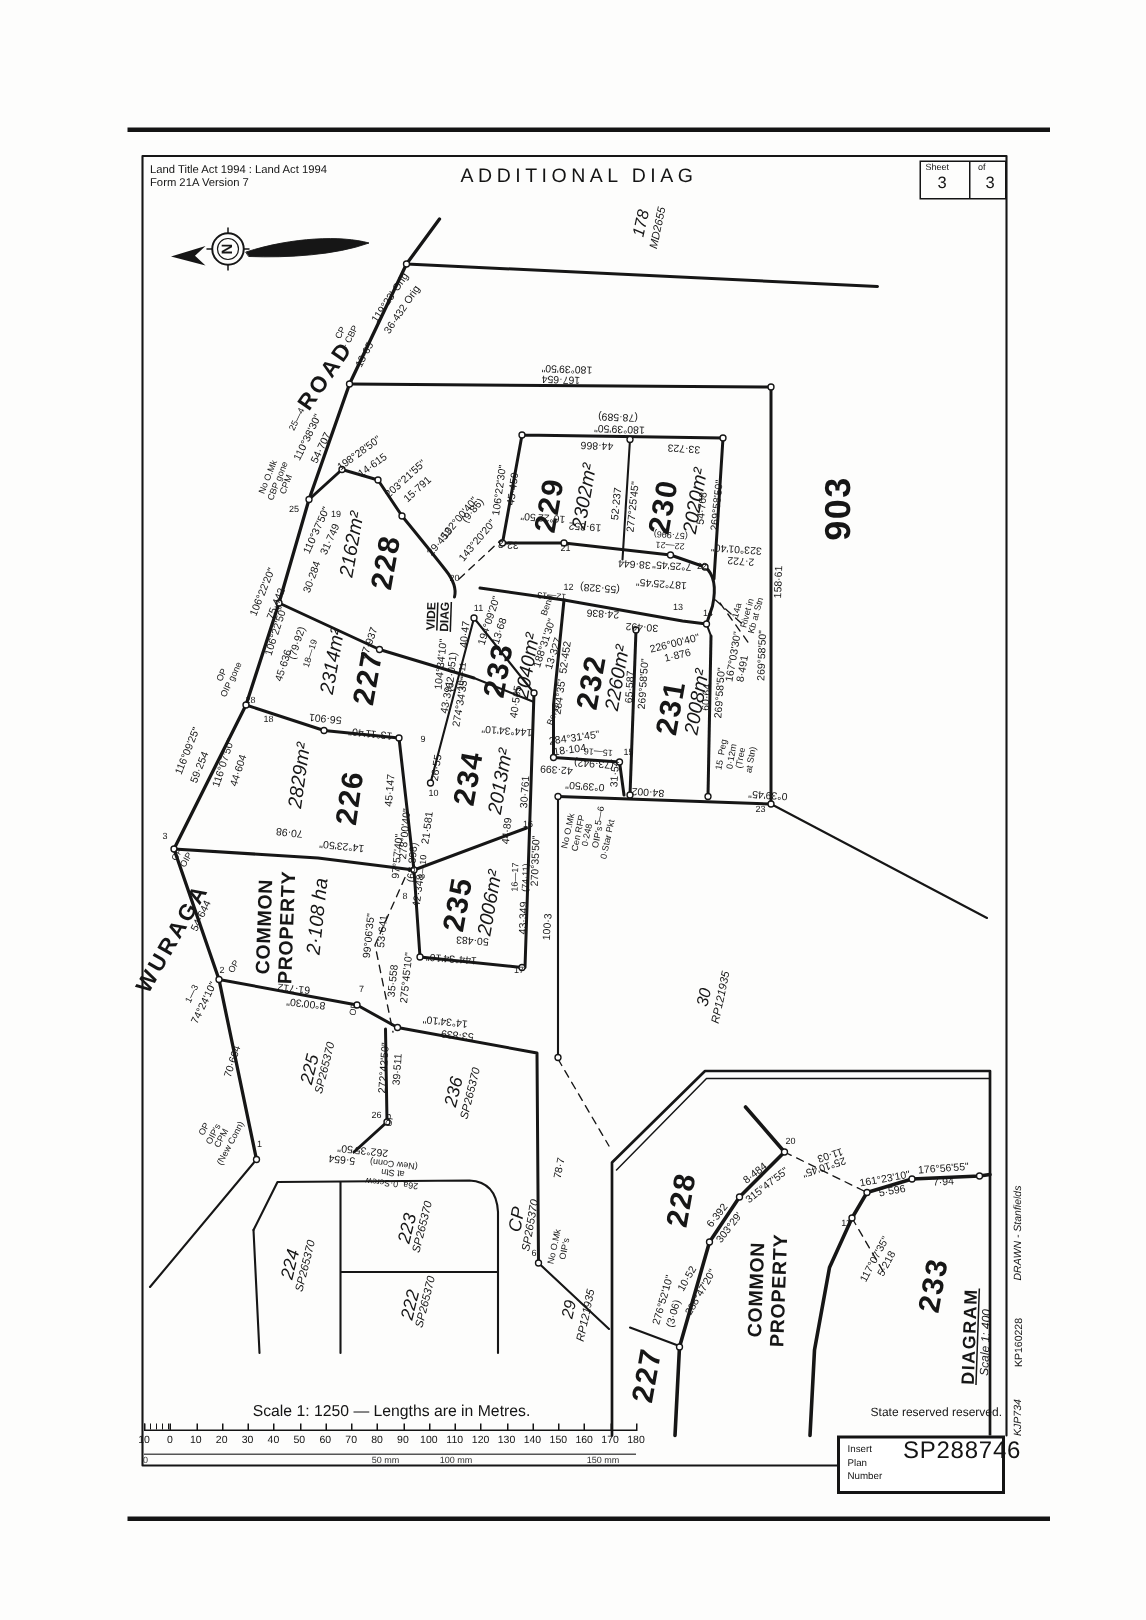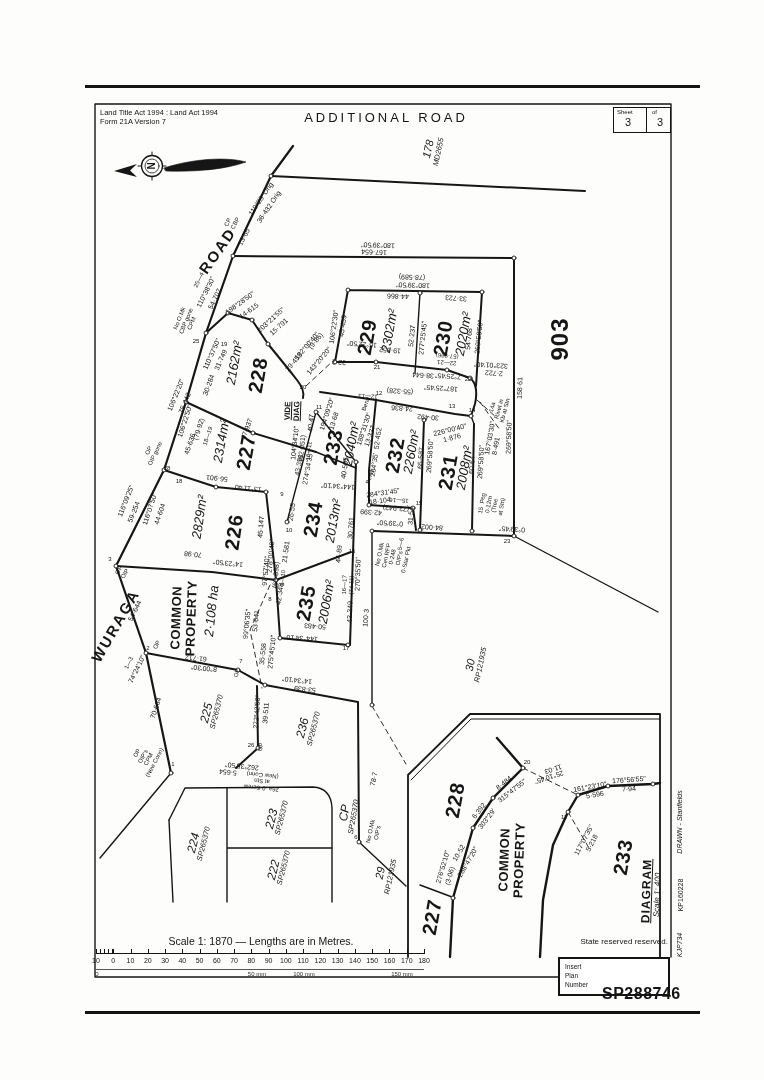--- a/index.html
+++ b/index.html
@@ -35,37 +35,37 @@
   .ruler-line{position:absolute;left:96px;top:953px;width:328px;height:0;border-top:1.2px solid #141414;z-index:2;}
   .ruler-hatch{position:absolute;left:96px;top:949px;width:18px;height:4px;z-index:2;
       background:repeating-linear-gradient(90deg,#141414 0 1px,transparent 1px 4px);}
   .mm-line{position:absolute;left:96px;top:969px;width:328px;height:0;border-top:.6px solid #555;z-index:2;}
   #ruler i{position:absolute;width:1px;height:5px;background:#141414;top:948.5px;z-index:2;}
   #ruler b{position:absolute;top:957px;font-size:7px;font-weight:normal;transform:translateX(-50%);z-index:2;}
   #ruler em{position:absolute;top:970.5px;font-size:6px;font-style:normal;transform:translateX(-50%);color:#333;z-index:2;}
   .copyright{position:absolute;right:96px;top:937px;font-size:8px;z-index:3;}
   .planbox{position:absolute;left:558px;top:957px;width:112px;height:39px;border:2px solid #141414;background:#fff;z-index:4;box-sizing:border-box;}
   .planbox .ins{position:absolute;left:5px;top:4px;font-size:6.5px;line-height:1.35;}
-  .planbox .num{position:absolute;left:42px;top:26px;font-size:16px;font-weight:bold;letter-spacing:.5px;}
+  .planbox .num{position:absolute;left:42px;top:0;font-size:16px;font-weight:normal;letter-spacing:.5px;}
   .mnote{position:absolute;z-index:3;font-size:7px;transform-origin:center;white-space:nowrap;}
   .rule{position:absolute;left:85px;width:615px;background:#141414;z-index:2;}
 </style>
 </head>
 <body>
 
 <div class="page">
 
   <div class="rule" style="top:85px;height:3px"></div>
   <div class="rule" style="top:1011px;height:2.5px"></div>
 
   <div class="hdr-act">
     <div>Land Title Act 1994 :  Land Act 1994</div>
     <div>Form 21A Version 7</div>
   </div>
-  <div class="hdr-title">ADDITIONAL  ROAD</div>
+  <div class="hdr-title">ADDITIONAL  DIAG</div>
 
   <div class="sheet-box">
     <span class="vdiv"></span>
     <span class="sl">Sheet</span>
     <span class="ol">of</span>
     <span class="sn">3</span>
     <span class="st">3</span>
   </div>
 
   <svg class="linework" width="764" height="1080" viewBox="0 0 764 1080">
@@ -449,21 +449,21 @@
       <span class="lbl brg" style="left: 629px; top: 789px; transform: translate(-50%, -50%) rotate(-4deg);">7·94</span>
       <span class="lbl cnr" style="left: 564px; top: 817px; transform: translate(-50%, -50%) rotate(0deg);">11</span>
       <span class="lbl brg" style="left: 584px; top: 840px; transform: translate(-50%, -50%) rotate(-62deg);">117°07'35"</span>
       <span class="lbl brg" style="left: 592px; top: 843px; transform: translate(-50%, -50%) rotate(-62deg);">5·218</span>
       <span class="lbl brg" style="left: 443px; top: 867px; transform: translate(-50%, -50%) rotate(-74deg);">276°52'10"</span>
       <span class="lbl brg" style="left: 450px; top: 876px; transform: translate(-50%, -50%) rotate(-74deg);">(3·06)</span>
       <span class="lbl diagt" style="left: 647px; top: 891px; transform: translate(-50%, -50%) rotate(-88deg);">DIAGRAM</span>
       <span class="lbl scaleit" style="left: 658px; top: 895px; transform: translate(-50%, -50%) rotate(-88deg);">Scale 1: 400</span>
     </div>
 
-  <div class="scale-text">Scale 1: 1870 — Lengths are in Metres.</div>
+  <div class="scale-text">Scale 1: 1250 — Lengths are in Metres.</div>
   <div class="ruler-line"></div>
   <div class="ruler-hatch"></div>
   <div class="mm-line"></div>
   <div id="ruler">
       <i style="left: 96px;"></i>
       <b style="left: 96px;">10</b>
       <i style="left: 113.263px;"></i>
       <b style="left: 113.263px;">0</b>
       <i style="left: 130.526px;"></i>
       <b style="left: 130.526px;">10</b>

